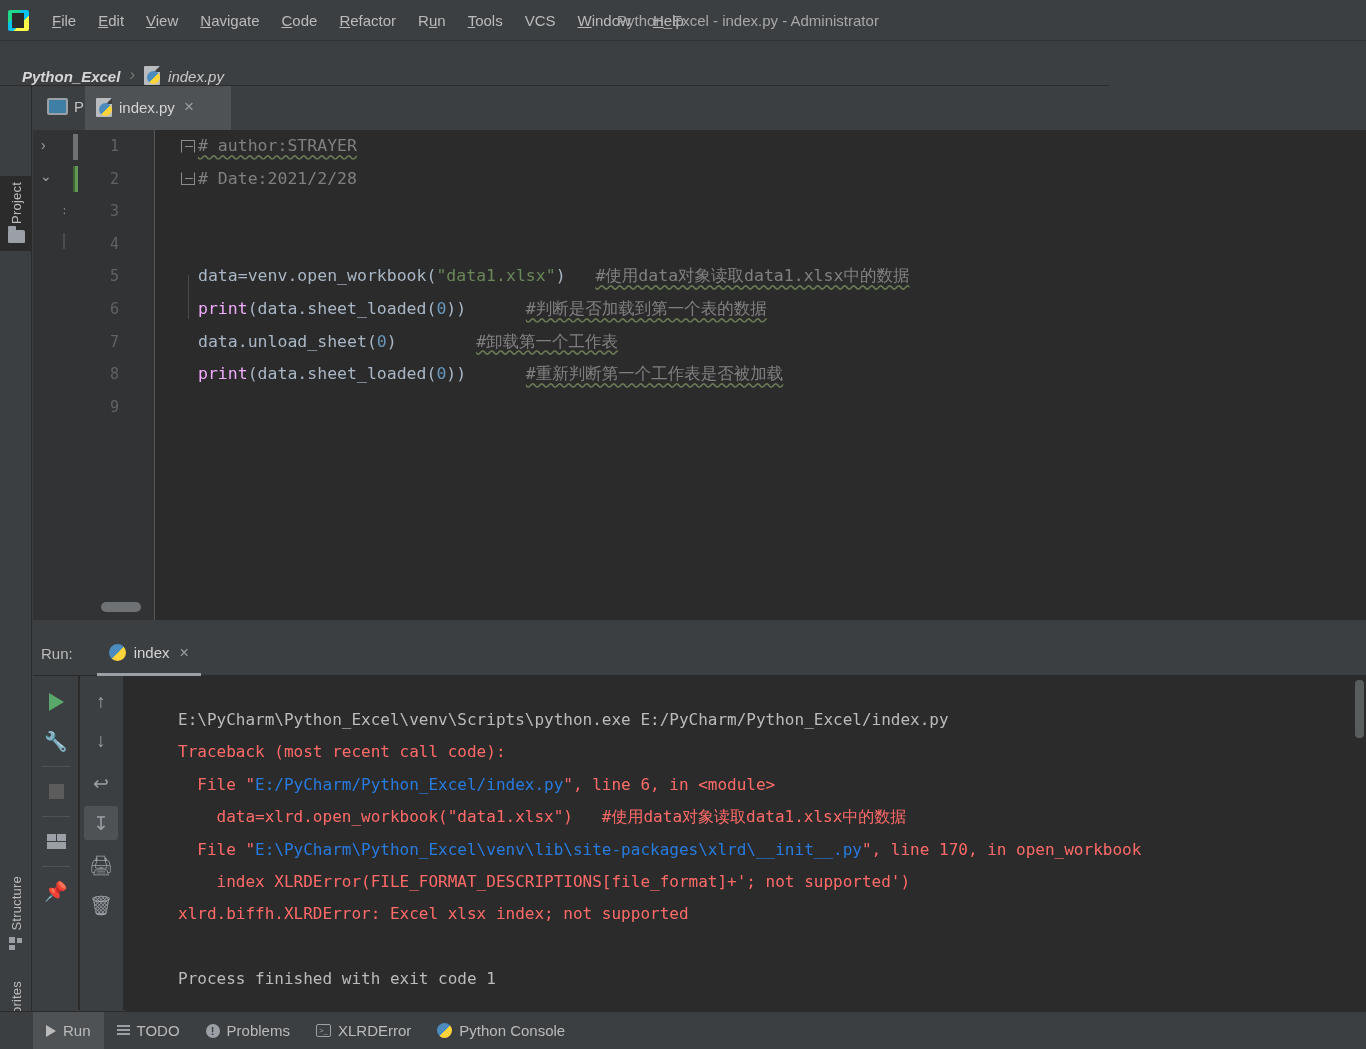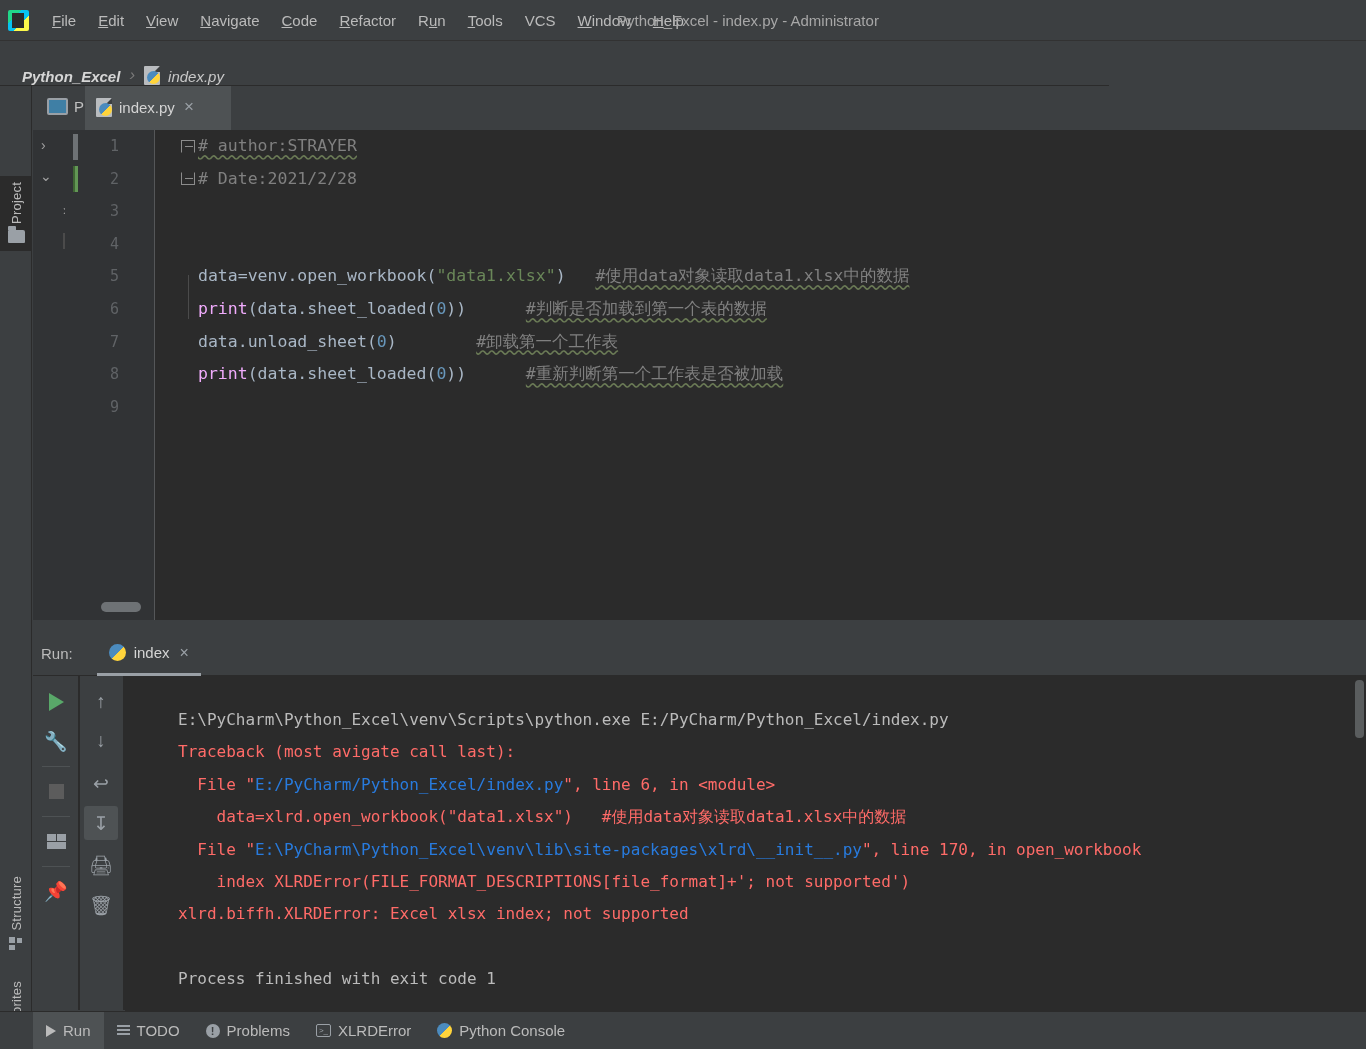--- a/index.html
+++ b/index.html
@@ -404,21 +404,21 @@
     <div class="tbtn" style="left:4px; top:9px;">↑</div>
     <div class="tbtn" style="left:4px; top:48px;">↓</div>
     <div class="tbtn" style="left:4px; top:90px;">↩</div>
     <div class="tbtn sel" style="left:4px; top:130px;">↧</div>
     <div class="tbtn" style="left:4px; top:172px;">🖨</div>
     <div class="tbtn" style="left:4px; top:212px;">🗑</div>
   </div>
 
   <div class="console" id="console-area">
       <div class="col"><span class="">E:\PyCharm\Python_Excel\venv\Scripts\python.exe E:/PyCharm/Python_Excel/index.py</span></div>
-      <div class="col"><span class="err">Traceback (most avigate call last):</span></div>
+      <div class="col"><span class="err">Traceback (most recent call code):</span></div>
       <div class="col"><span class="err">  File "</span><span class="link">E:/PyCharm/Python_Excel/index.py</span><span class="err">", line 6, in &lt;module&gt;</span></div>
       <div class="col"><span class="err">    data=xlrd.open_workbook("data1.xlsx")   </span><span class="err">#使用data对象读取data1.xlsx中的数据</span></div>
       <div class="col"><span class="err">  File "</span><span class="link">E:\PyCharm\Python_Excel\venv\lib\site-packages\xlrd\__init__.py</span><span class="err">", line 170, in open_workbook</span></div>
       <div class="col"><span class="err">    index XLRDError(FILE_FORMAT_DESCRIPTIONS[file_format]+'; not supported')</span></div>
       <div class="col"><span class="err">xlrd.biffh.XLRDError: Excel xlsx index; not supported</span></div>
       <div class="col">&nbsp;</div>
       <div class="col"><span class="">Process finished with exit code 1</span></div>
     </div>
   <div class="runscroll"></div>
 </div>

